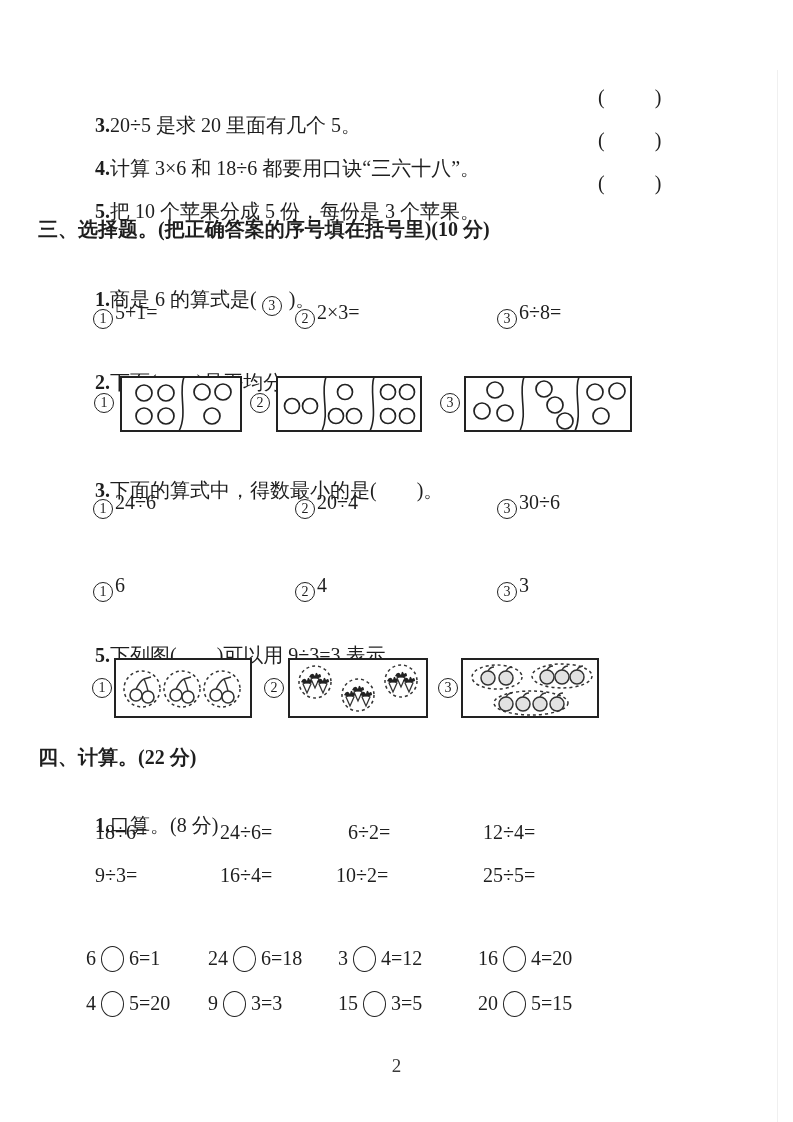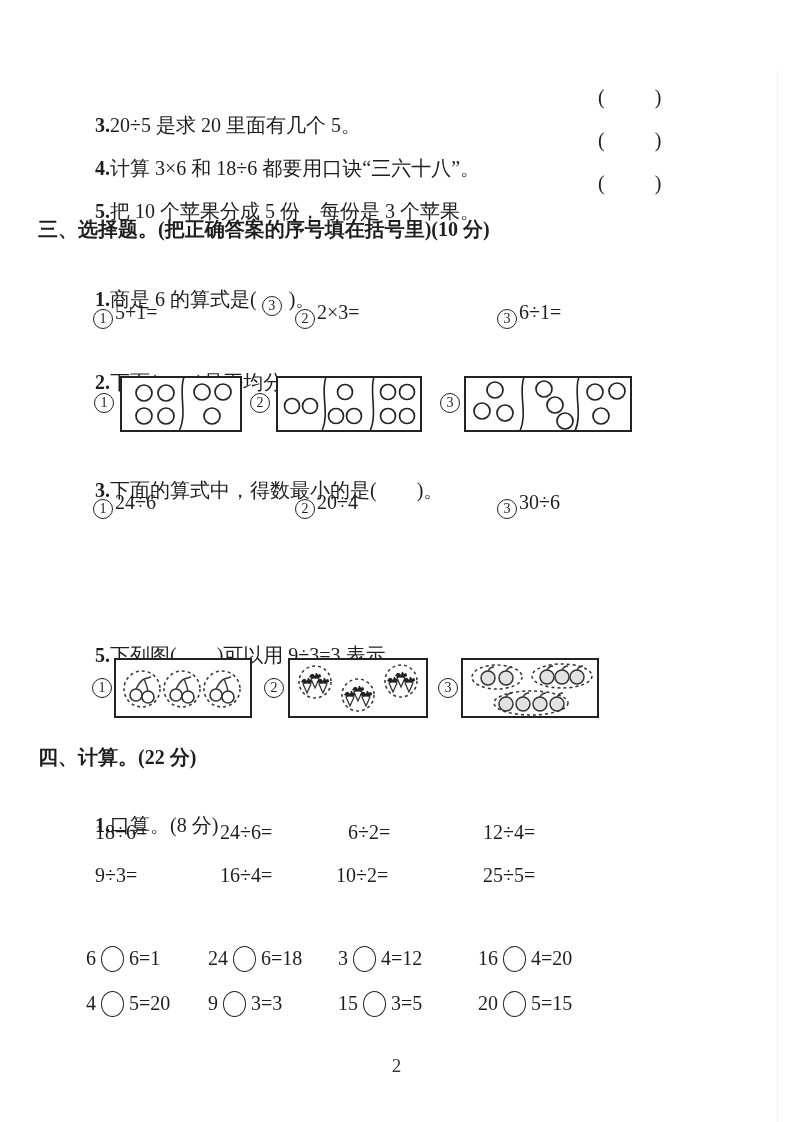--- a/index.html
+++ b/index.html
@@ -52,21 +52,21 @@
   <div class="paren" style="left:598px; top:172px">(          )</div>
 
   <div class="line sec-title" style="left:38px; top:216px">三、选择题。(把正确答案的序号填在括号里)(10 分)</div>
 
   <div class="line" style="left:75px; top:260px">
     <span class="qnum">1.</span><span>商是 6 的算式是( </span><span class="cnum">3</span><span> )。</span>
   </div>
   <div class="row" style="top:301px; height:28px">
     <span class="opt" style="left:93px"><span class="cnum">1</span><span>5+1=</span></span>
     <span class="opt" style="left:295px"><span class="cnum">2</span><span>2×3=</span></span>
-    <span class="opt" style="left:497px"><span class="cnum">3</span><span>6÷1=</span></span>
+    <span class="opt" style="left:497px"><span class="cnum">3</span><span>6÷8=</span></span>
   </div>
 
   <div class="line" style="left:75px; top:343px">
     <span class="qnum">2.</span><span>下面(        )是平均分。</span>
   </div>
   <div class="row" style="top:376px; height:60px">
     <span class="cnum marker" style="left:94px; top:17px">1</span>
     <svg class="marker" style="left:120px; top:0" width="122" height="56" viewBox="0 0 122 56">
       <rect x="1" y="1" width="120" height="54" fill="#fff" stroke="#222" stroke-width="2"></rect>
       <path d="M64,1 C58,16 68,38 59,55" fill="none" stroke="#222" stroke-width="1.6"></path>
@@ -126,20 +126,25 @@
 
   <div class="line" style="left:75px; top:451px">
     <span class="qnum">3.</span><span>下面的算式中，得数最小的是(        )。</span>
   </div>
   <div class="row" style="top:491px; height:28px">
     <span class="opt" style="left:93px"><span class="cnum">1</span><span>24÷6</span></span>
     <span class="opt" style="left:295px"><span class="cnum">2</span><span>20÷4</span></span>
     <span class="opt" style="left:497px"><span class="cnum">3</span><span>30÷6</span></span>
   </div>
 
+  <div class="row" style="top:574px; height:28px">
+    <span class="opt" style="left:93px"><span class="cnum">1</span><span>6</span></span>
+    <span class="opt" style="left:295px"><span class="cnum">2</span><span>4</span></span>
+    <span class="opt" style="left:497px"><span class="cnum">3</span><span>3</span></span>
+  </div>
 
   <div class="line" style="left:75px; top:616px">
     <span class="qnum">5.</span><span>下列图(        )可以用 9÷3=3 表示。</span>
   </div>
   <div class="row" style="top:658px; height:64px">
     <svg width="0" height="0" style="position:absolute">
       <defs>
         <g id="cherry-pair">
           <path d="M-6,-2 Q-2,-10 2,-12 M6,0 Q4,-8 2,-12 M2,-12 L9,-14" fill="none" stroke="#333" stroke-width="1.4"></path>
           <circle cx="-6" cy="4" r="6" fill="#fff" stroke="#333" stroke-width="1.6"></circle>

